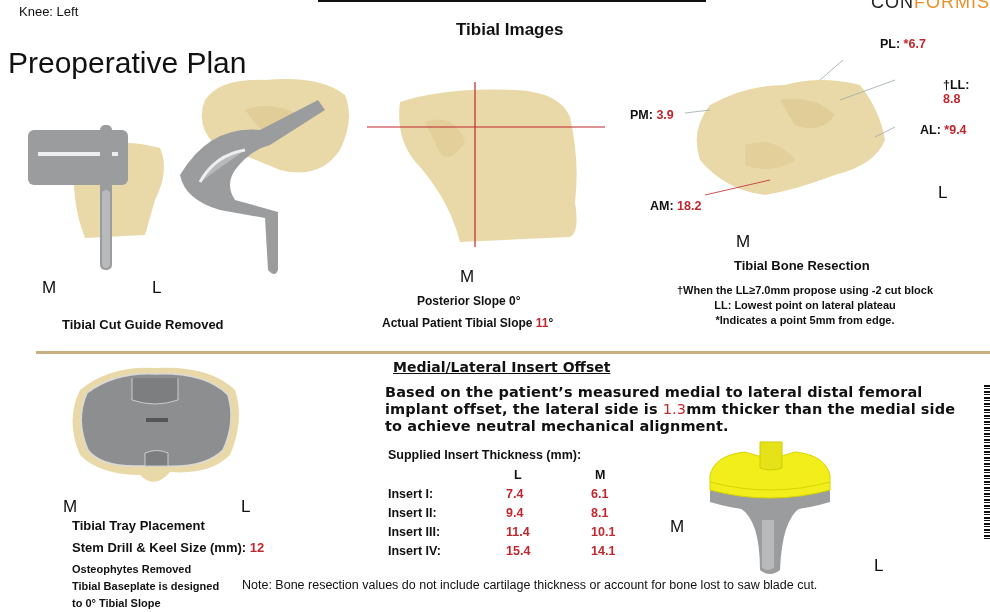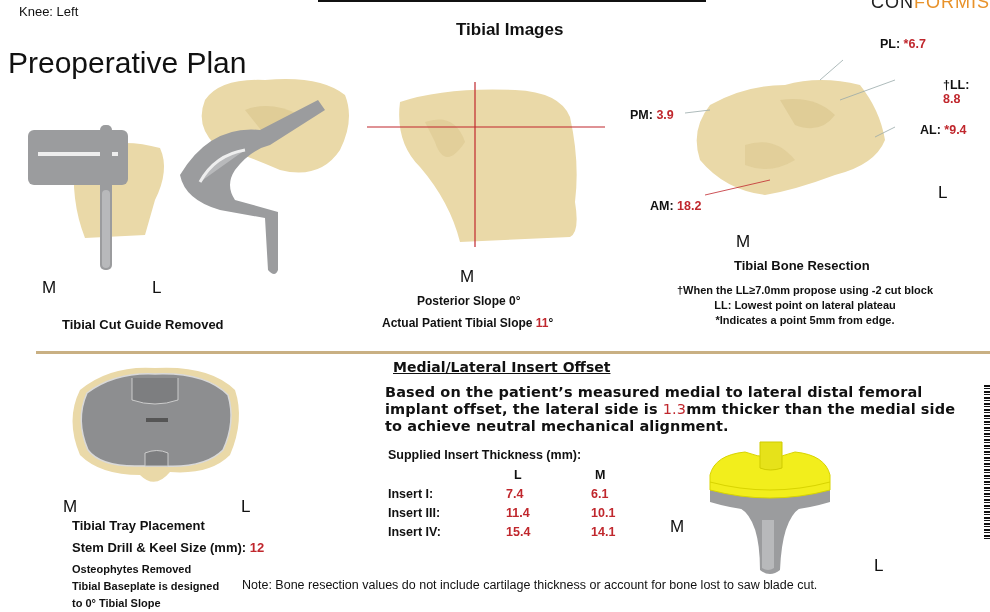--- a/index.html
+++ b/index.html
@@ -119,20 +119,25 @@
     <td style="width:118px;"></td>
     <td style="width:77px;text-align:left;padding-left:8px;">L</td>
     <td style="text-align:left;padding-left:4px;">M</td>
   </tr>
   <tr>
     <td>Insert I:</td>
     <td class="red">7.4</td>
     <td class="red">6.1</td>
   </tr>
   <tr>
+    <td>Insert II:</td>
+    <td class="red">9.4</td>
+    <td class="red">8.1</td>
+  </tr>
+  <tr>
     <td>Insert III:</td>
     <td class="red">11.4</td>
     <td class="red">10.1</td>
   </tr>
   <tr>
     <td>Insert IV:</td>
     <td class="red">15.4</td>
     <td class="red">14.1</td>
   </tr>
 </tbody>

